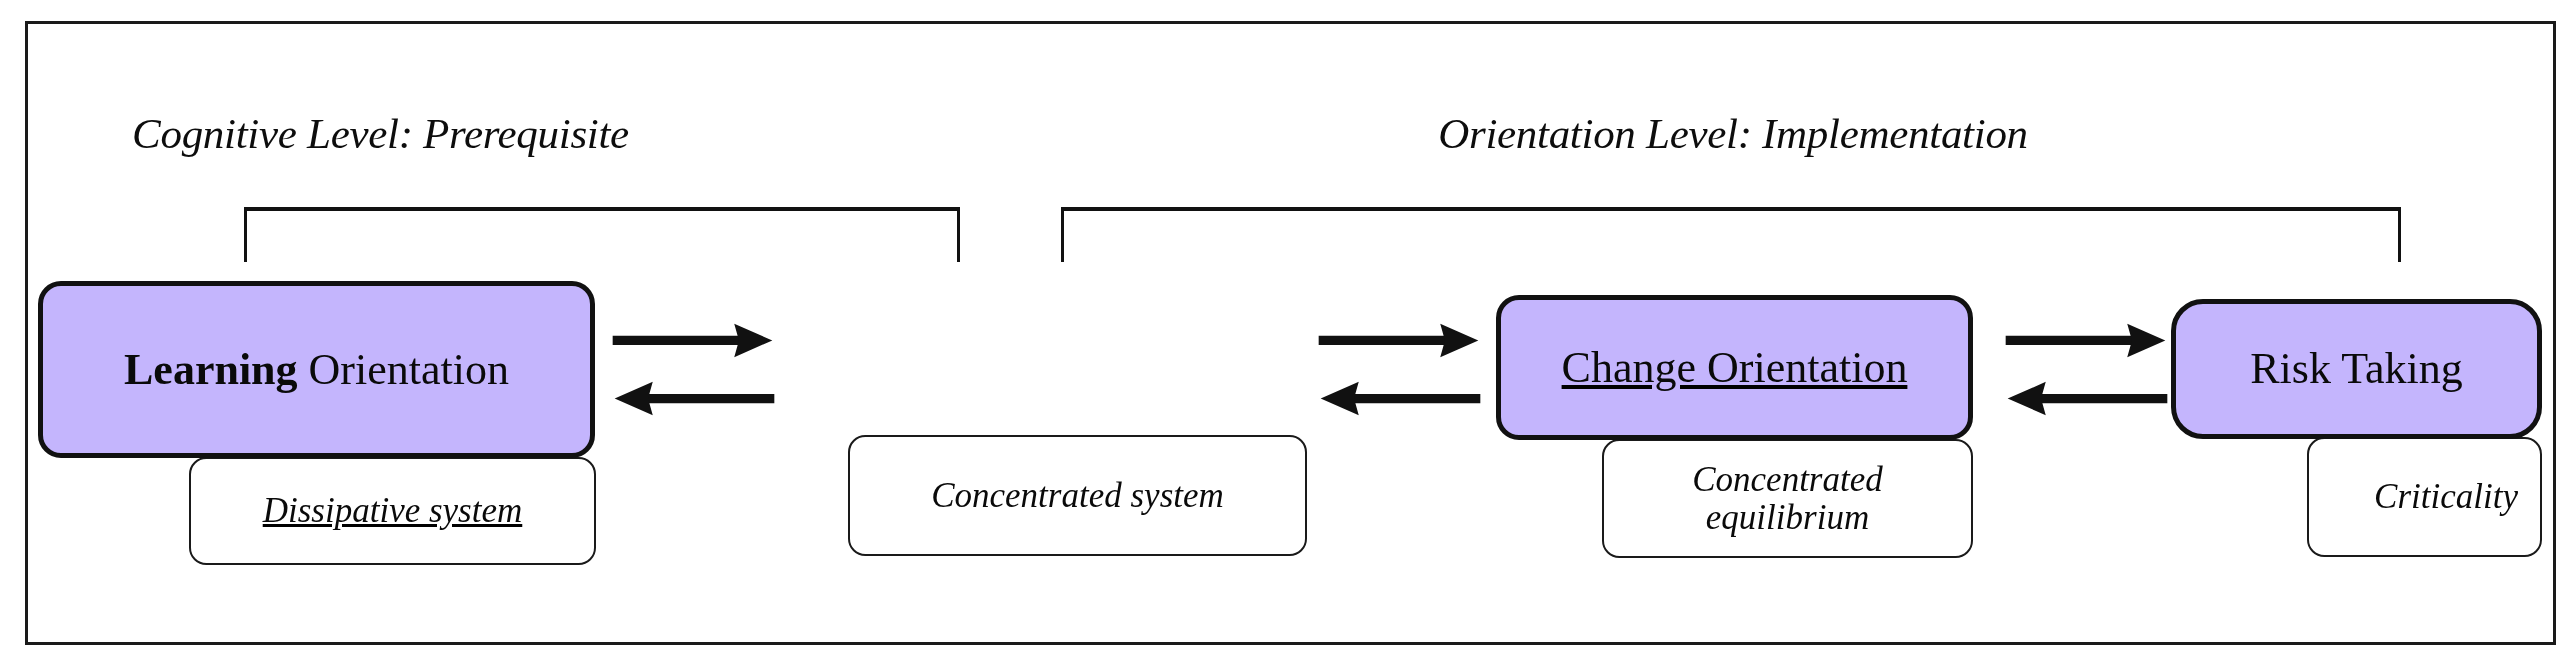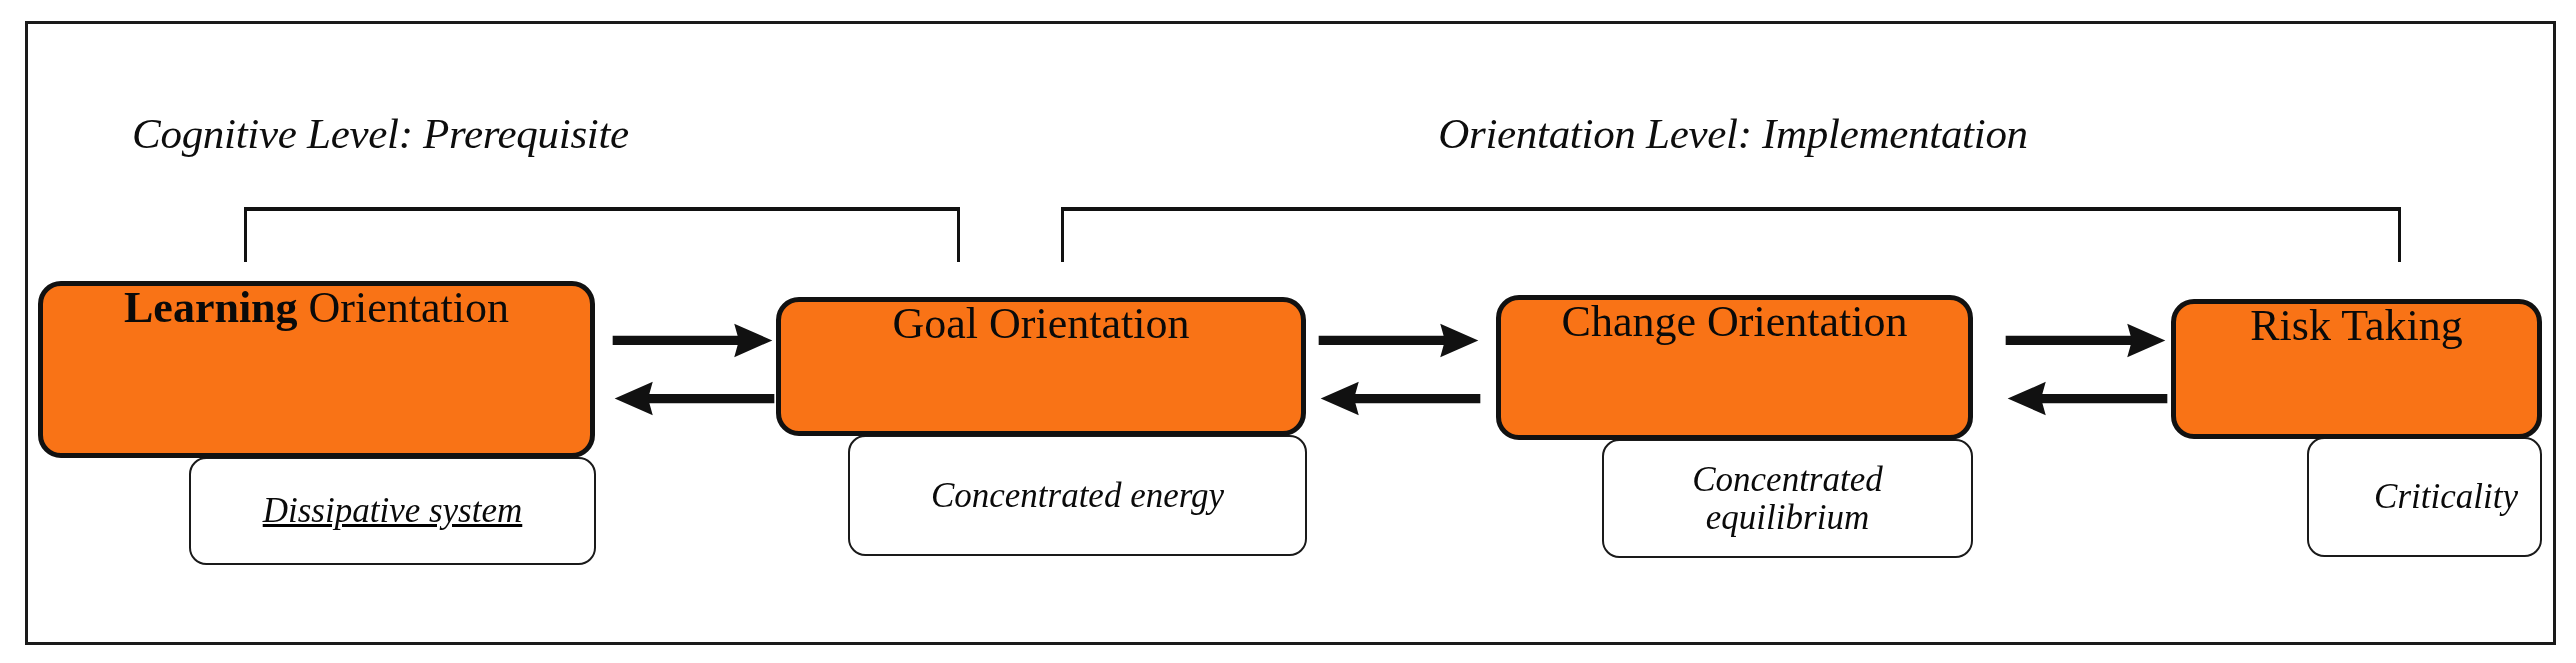--- a/index.html
+++ b/index.html
@@ -42,23 +42,24 @@
     position: absolute;
     border-top: 4.7px solid #111111;
     border-left: 3.3px solid #111111;
     border-right: 3.3px solid #111111;
     box-sizing: border-box;
   }
   .main-box {
     position: absolute;
     border: 5.3px solid #111111;
     border-radius: 23px;
-    background: #f97316;
+    background: #c4b5fd;
     box-sizing: border-box;
     display: flex;
+    align-items: center;
     justify-content: center;
     z-index: 3;
   }
   .main-box-label {
     font-size: 44px;
     color: #0a0a0a;
     white-space: nowrap;
     line-height: 1;
   }
   .main-box-label .strong {
@@ -120,42 +121,39 @@
         <line x1="4" y1="26" x2="196" y2="26" stroke="#111111" stroke-width="14"></line>
         <polygon points="243,26 186,1 193,26 186,51" fill="#111111"></polygon>
       </g>
       <g>
         <line x1="54" y1="113" x2="246" y2="113" stroke="#111111" stroke-width="14"></line>
         <polygon points="7,113 64,88 57,113 64,138" fill="#111111"></polygon>
       </g>
     </svg>
   </div>
 
-  <div class="main-box" style="left:776px; top:297px; width:530px; height:139px;">
-    <span class="main-box-label">Goal Orientation</span>
-  </div>
 
   <div class="sub-box" style="left:848px; top:435px; width:459px; height:121px;">
-    <span class="sub-box-label">Concentrated energy</span>
+    <span class="sub-box-label">Concentrated system</span>
   </div>
 
   <div class="arrow-pair" style="left:1316px; top:323px; width:167px; height:97px;">
     <svg width="167" height="97" viewBox="0 0 250 145">
       <g>
         <line x1="4" y1="26" x2="196" y2="26" stroke="#111111" stroke-width="14"></line>
         <polygon points="243,26 186,1 193,26 186,51" fill="#111111"></polygon>
       </g>
       <g>
         <line x1="54" y1="113" x2="246" y2="113" stroke="#111111" stroke-width="14"></line>
         <polygon points="7,113 64,88 57,113 64,138" fill="#111111"></polygon>
       </g>
     </svg>
   </div>
 
-  <div class="main-box" style="left:1496px; top:295px; width:477px; height:145px;">
+  <div class="main-box" style="left:1496px; top:295px; width:477px; height:145px;text-decoration:underline;">
     <span class="main-box-label">Change Orientation</span>
   </div>
 
   <div class="sub-box" style="left:1602px; top:439px; width:371px; height:119px;">
     <span class="sub-box-label">Concentrated
 equilibrium</span>
   </div>
 
   <div class="arrow-pair" style="left:2003px; top:323px; width:167px; height:97px;">
     <svg width="167" height="97" viewBox="0 0 250 145">
@@ -163,21 +161,21 @@
         <line x1="4" y1="26" x2="196" y2="26" stroke="#111111" stroke-width="14"></line>
         <polygon points="243,26 186,1 193,26 186,51" fill="#111111"></polygon>
       </g>
       <g>
         <line x1="54" y1="113" x2="246" y2="113" stroke="#111111" stroke-width="14"></line>
         <polygon points="7,113 64,88 57,113 64,138" fill="#111111"></polygon>
       </g>
     </svg>
   </div>
 
-  <div class="main-box" style="left:2171px; top:299px; width:371px; height:140px;">
+  <div class="main-box" style="left:2171px; top:299px; width:371px; height:140px;border-radius:32px;">
     <span class="main-box-label">Risk Taking</span>
   </div>
 
   <div class="sub-box" style="left:2307px; top:437px; width:235px; height:120px;padding-left:43px;">
     <span class="sub-box-label">Criticality</span>
   </div>
 
 </div>
 
 

